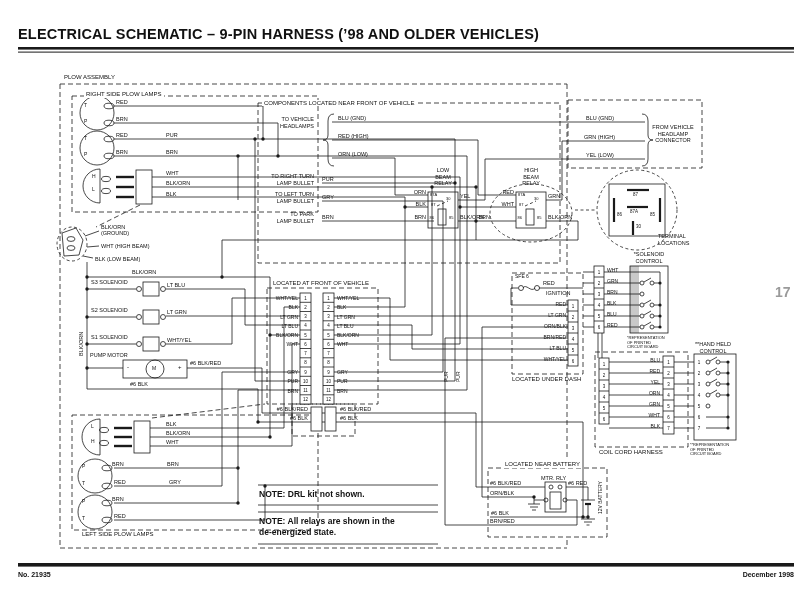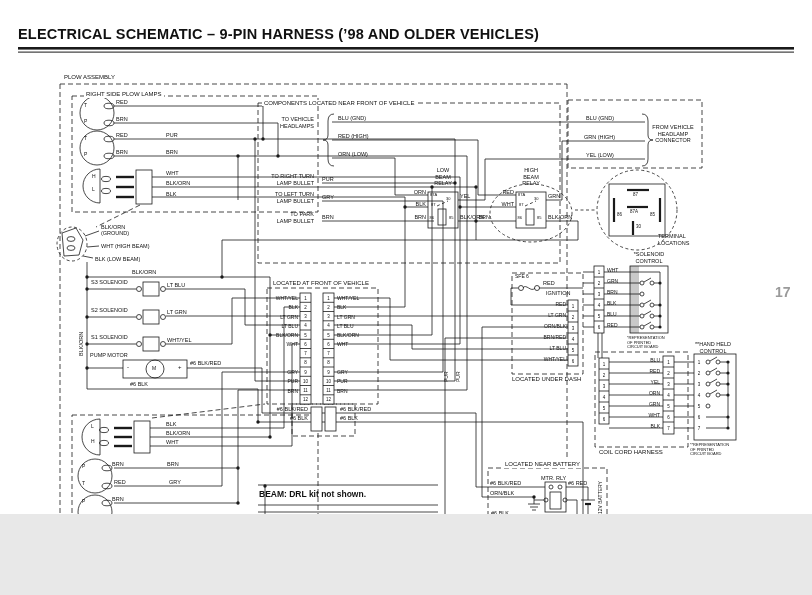--- a/index.html
+++ b/index.html
@@ -1,16 +1,16 @@
 <!DOCTYPE html>
 <html><head>
 <meta charset="utf-8">
 <style>
   html,body{margin:0;padding:0;background:#e8e8e8;}
-  .page{position:relative;width:812px;height:514px;background:#fff;
+  .page{position:relative;width:812px;height:595px;background:#fff;
         font-family:"Liberation Sans",sans-serif;color:#111;overflow:hidden;}
   svg{position:absolute;left:0;top:0;}
   svg line, svg path, svg rect, svg ellipse, svg circle, svg polygon{stroke:#1a1a1a;fill:none;stroke-width:.8;}
   .dash{stroke-dasharray:5 3;}
   .dash2{stroke-dasharray:3 2.5;}
   .thick{stroke-width:2.4;}
   .bar{stroke-width:2.2;}
   .dot{fill:#1a1a1a;stroke:none;}
   .wfill{fill:#fff;}
   .gray{fill:#c9c9c9;stroke:none;}
@@ -708,15 +708,17 @@
 
 <div class="lb bg" style="left:503px;top:461px;">LOCATED NEAR BATTERY</div>
 <div class="lb t55" style="left:541px;top:474.5px;">MTR. RLY</div>
 <div class="lb t55" style="left:490px;top:479.5px;">#6 BLK/RED</div>
 <div class="lb t55" style="left:490px;top:489.5px;">ORN/BLK</div>
 <div class="lb t55" style="left:568px;top:479.5px;">#6 RED</div>
 <div class="lb t55" style="left:491px;top:509.5px;">#6 BLK</div>
 <div class="lb t55" style="left:490px;top:517.5px;">BRN/RED</div>
 <div class="lb t5 rot" style="left:598px;top:514px;">12V BATTERY</div>
 
-<div class="lb note" style="left:259px;top:489px;">BEAM:  DRL kit not shown.</div>
+<div class="lb note" style="left:259px;top:489px;">NOTE:  DRL kit not shown.</div>
+<div class="lb note" style="left:259px;top:516px;">NOTE:  All relays are shown in the
+de-energized state.</div>
 
 </div>
 
 </body></html>

